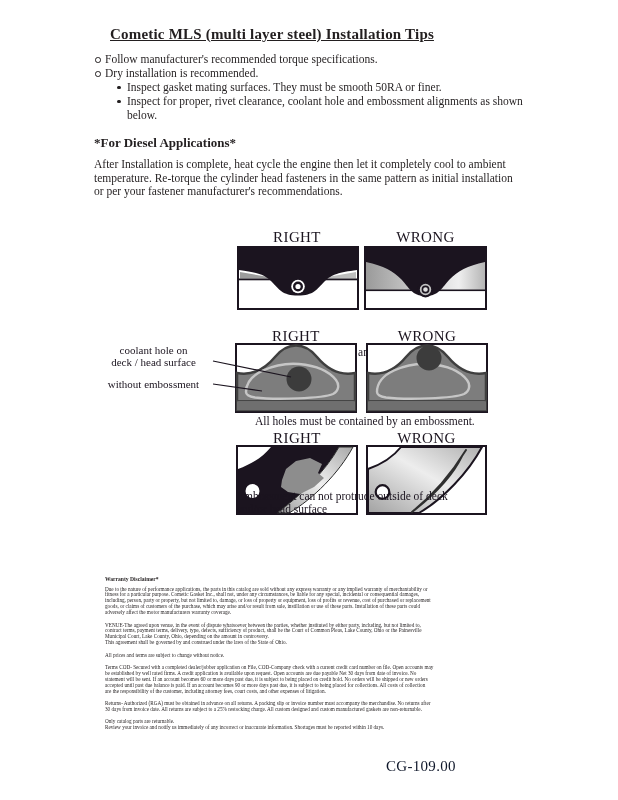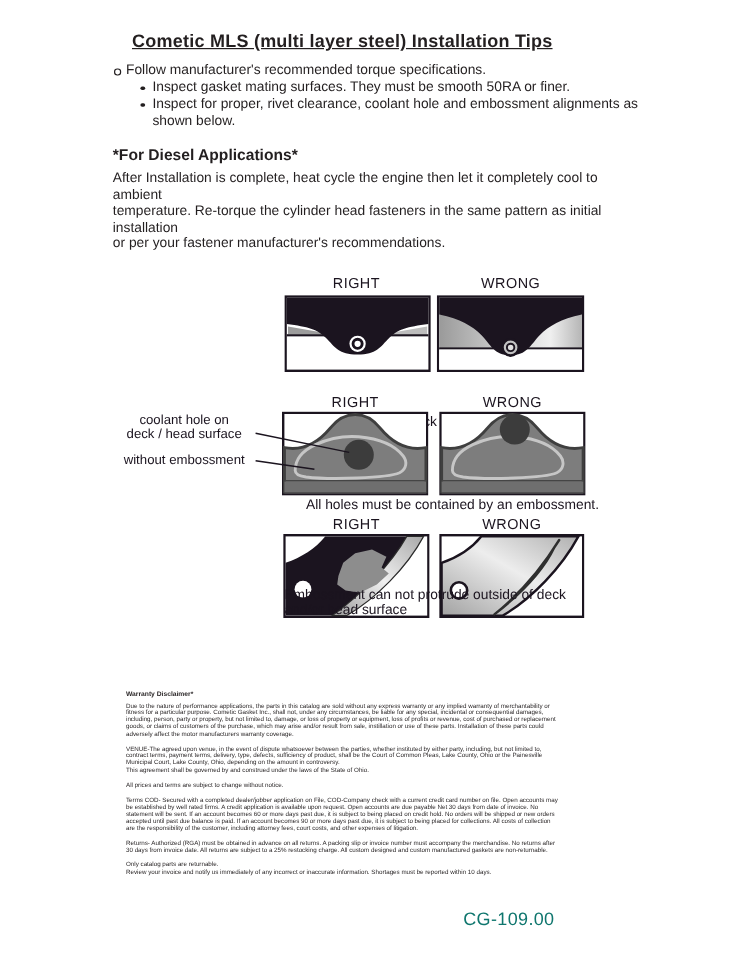--- a/index.html
+++ b/index.html
@@ -1,47 +1,48 @@
 <!DOCTYPE html>
 <html><head>
 <meta charset="utf-8">
 <style>
   html,body{margin:0;padding:0;background:#ffffff;}
   .page{position:relative;width:618px;height:800px;background:#ffffff;overflow:hidden;
-        font-family:Liberation Sans, sans-serif;color:#231f20;}
+        font-family:Liberation Serif, serif;color:#231f20;}
   .content{position:absolute;left:94px;top:26px;width:442px;}
   .title{font-size:15px;font-weight:bold;text-decoration:underline;margin:0 0 9px 16px;letter-spacing:.2px;}
   .bullets{font-size:11.5px;line-height:14px;}
   .b1{position:relative;padding-left:11px;}
   .b1::before{content:"";position:absolute;left:1px;top:5px;width:3.5px;height:3.5px;border:1px solid #231f20;border-radius:50%;}
   .b2{position:relative;padding-left:10px;margin-left:23px;}
   .b2::before{content:"";position:absolute;left:0;top:5.5px;width:3.5px;height:3.5px;background:#231f20;border-radius:50%;}
   .diesel-heading{font-size:13px;font-weight:bold;margin:13px 0 7px 0;}
   .para{font-size:11.5px;line-height:13.5px;margin:0 0 12px 0;white-space:pre-line;}
-  .dlabel{position:absolute;font-size:12px;letter-spacing:.4px;text-align:center;color:#1b141f;}
+  .dlabel{position:absolute;font-size:15px;letter-spacing:.4px;text-align:center;color:#1b141f;}
   .panel{position:absolute;}
   .caption{position:absolute;font-size:11.5px;line-height:13px;white-space:pre-line;color:#1b141f;}
   .ann{position:absolute;font-size:11px;line-height:12px;text-align:center;white-space:pre-line;color:#1b141f;}
   .leader{position:absolute;z-index:5;}
   .disclaimer{position:absolute;left:105px;top:576px;width:410px;color:#2a2627;}
   .disc-h{font-size:5.6px;font-weight:bold;margin:0 0 4.5px 0;}
   .disc-p{font-size:5.2px;line-height:5.9px;margin:0 0 6.5px 0;white-space:pre-line;}
   .disc-p.tight{margin-bottom:0;}
   .disc-p.mt{margin-top:6px;}
-  .pagecode{position:absolute;left:386px;top:758px;font-size:15px;letter-spacing:.3px;color:#0f766e;}
+  .pagecode{position:absolute;left:386px;top:758px;font-size:15px;letter-spacing:.3px;color:#0f172a;}
 </style>
 </head>
 <body>
 
 <div class="page">
 
   <div class="content">
     <div class="title">Cometic MLS (multi layer steel) Installation Tips</div>
     <div class="bullets">
       <div class="b1">Follow manufacturer's recommended torque specifications.</div>
+      <div class="b1">Dry installation is recommended.</div>
       <div class="b2">Inspect gasket mating surfaces.  They must be smooth 50RA or finer.</div>
       <div class="b2">Inspect for proper, rivet clearance, coolant hole and embossment alignments as shown below.</div>
     </div>
     <div class="diesel-heading">*For Diesel Applications*</div>
     <div class="para">After Installation is complete, heat cycle the engine then let it completely cool to ambient
 temperature. Re-torque the cylinder head fasteners in the same pattern as initial installation
 or per your fastener manufacturer's recommendations.</div>
   </div>
 
   <div class="dlabel" style="left:236px;top:229px;width:122px;">RIGHT</div>

